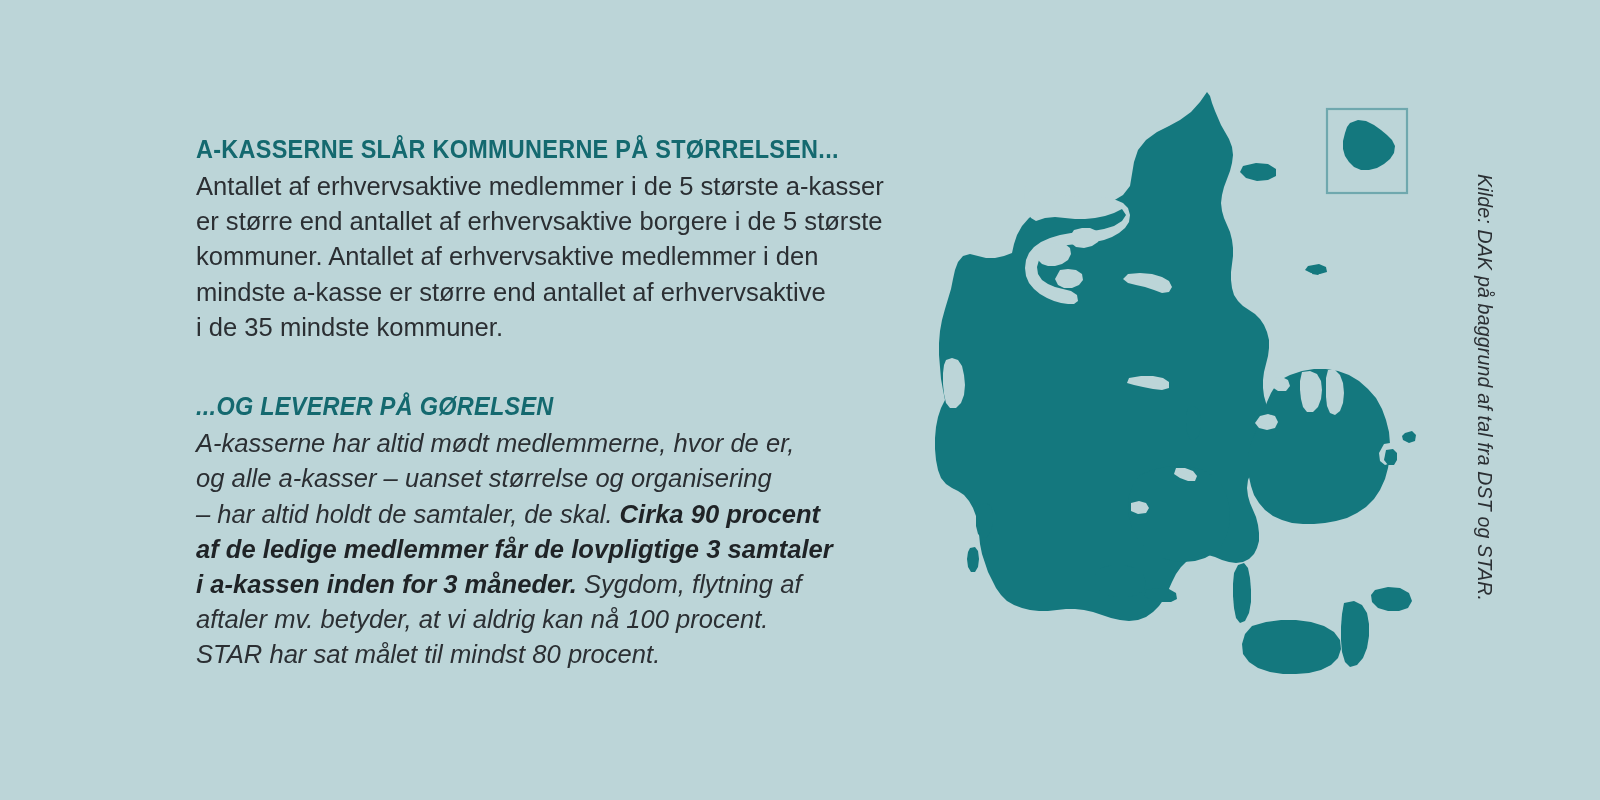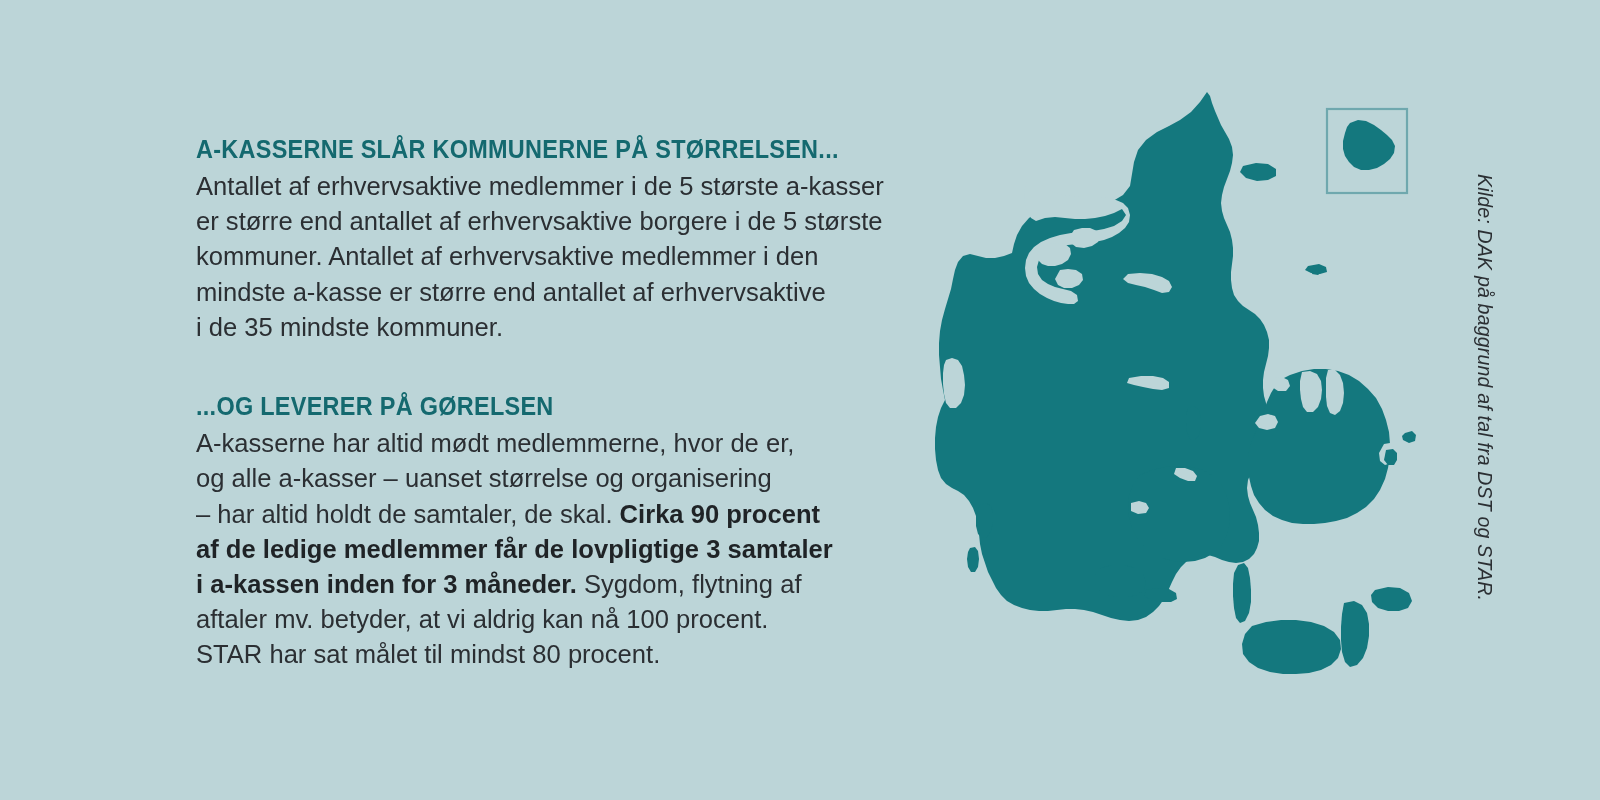--- a/index.html
+++ b/index.html
@@ -24,20 +24,21 @@
   
   .text-col {
     position: absolute;
     left: 148px;
     top: 134px;
     width: 745px;
     margin-left: 48px;
   }
   .block + .block {
     margin-top: 46px;
+    font-style: italic;
   }
   .kicker {
     color: #14696f;
     font-family: "Liberation Sans Narrow", "Liberation Sans", sans-serif;
     font-weight: bold;
     font-size: 25.5px;
     letter-spacing: 0.3px;
     line-height: 1.18;
     margin: 0 0 5px 0;
     text-transform: uppercase;

